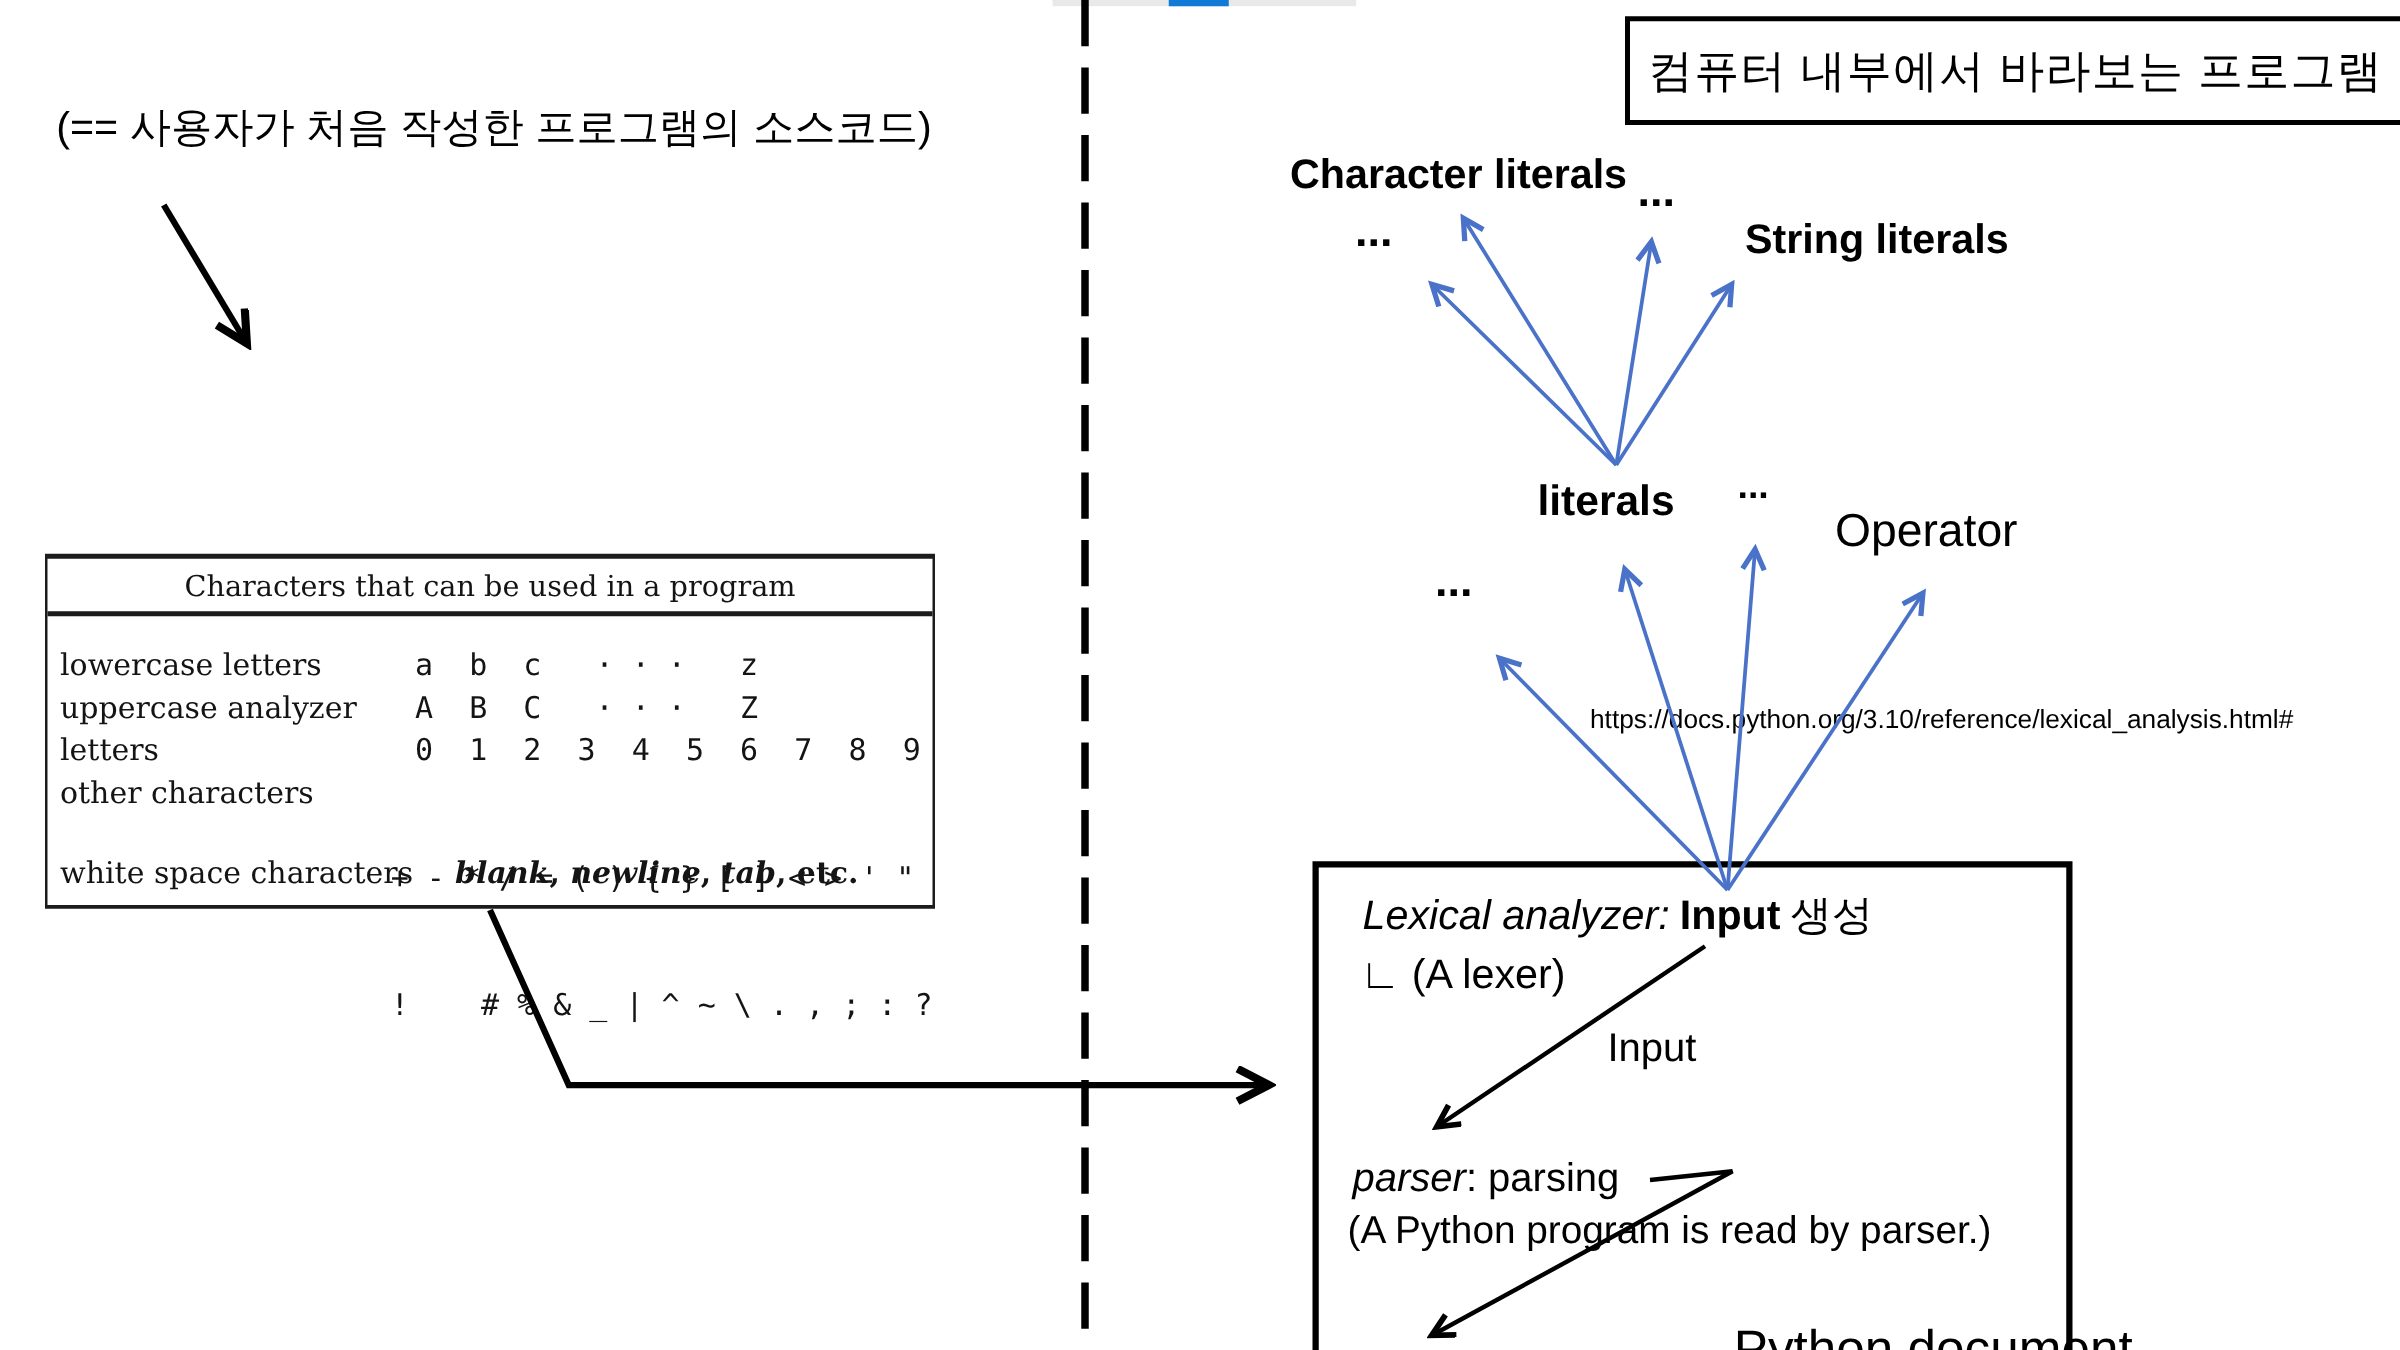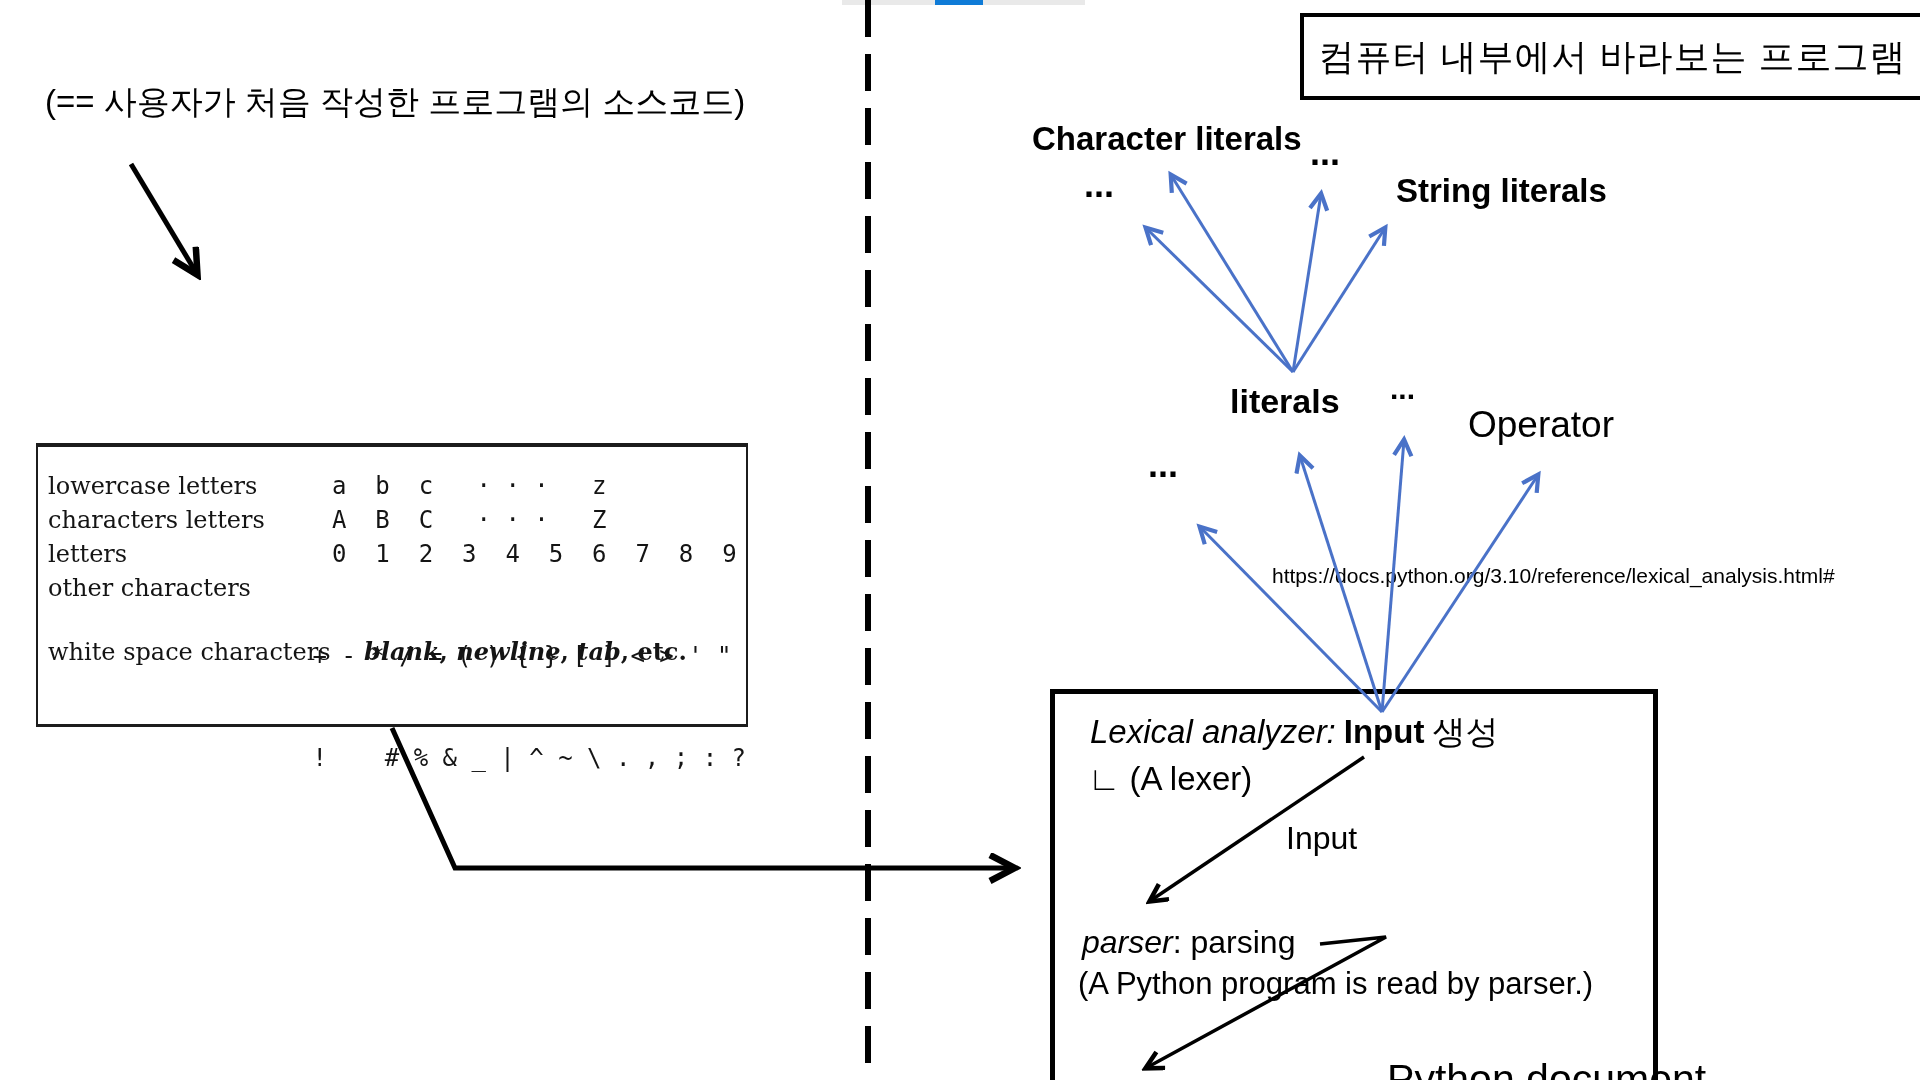--- a/index.html
+++ b/index.html
@@ -61,27 +61,28 @@
 
 <div id="canvas">
 
   <div class="topstrip"></div>
   <div class="topstrip-blue"></div>
 
   <div class="abs tl-note">(== 사용자가 처음 작성한 프로그램의 소스코드)</div>
 
 
   <div class="scan-table">
+    <div class="scan-head">Characters that can be used in a program</div>
     <div class="scan-body">
       <div class="scan-row r-lc">
         <div class="scan-label">lowercase letters</div>
         <div class="scan-chars">a  b  c   · · ·   z</div>
       </div>
       <div class="scan-row r-uc">
-        <div class="scan-label">characters letters</div>
+        <div class="scan-label">uppercase analyzer</div>
         <div class="scan-chars">A  B  C   · · ·   Z</div>
       </div>
       <div class="scan-row r-dg">
         <div class="scan-label">letters</div>
         <div class="scan-chars">0  1  2  3  4  5  6  7  8  9</div>
       </div>
       <div class="scan-row r-ot">
         <div class="scan-label">other characters</div>
         <div class="scan-chars">
           <div>+ - * / = ( ) { } [ ] &lt; &gt; ' "</div>

